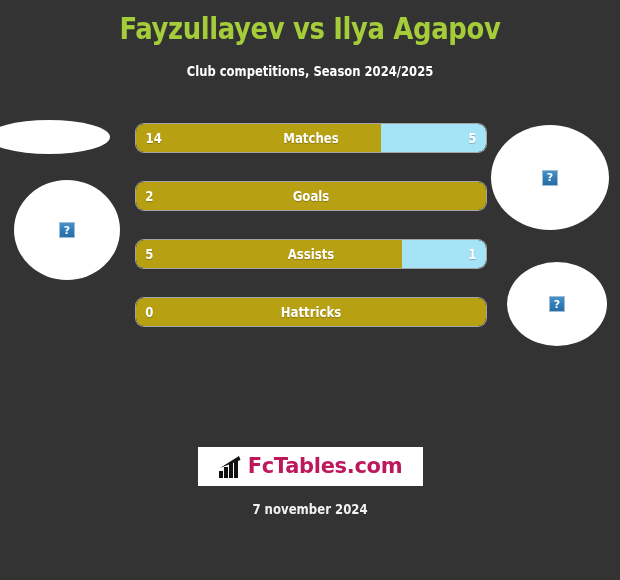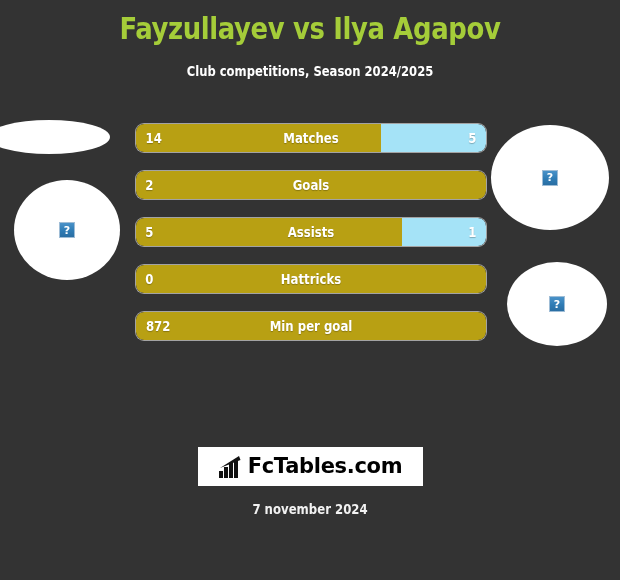--- a/index.html
+++ b/index.html
@@ -56,21 +56,21 @@
   
   #bars {
     position: absolute;
     left: 136px;
     top: 124px;
     width: 350px;
   }
   .bar-row {
     position: relative;
     height: 28px;
-    margin-bottom: 19px;
+    margin-bottom: 30px;
     border-radius: 8px;
     overflow: hidden;
     box-shadow: 0 0 0 1px rgba(255,255,255,0.55);
     background: #333333;
   }
   .bar-home {
     position: absolute;
     left: 0;
     top: 0;
     bottom: 0;
@@ -165,21 +165,21 @@
     justify-content: center;
     gap: 5px;
   }
   #logo .logo-mark {
     display: block;
   }
   #logo .logo-text {
     font-size: 21px;
     line-height: 21px;
     font-weight: bold;
-    color: #000000;
+    color: #be185d;
     letter-spacing: -0.3px;
     font-family: "DejaVu Sans", "Liberation Sans", sans-serif;
     white-space: nowrap;
   }
 
   
   .footer-date {
     position: absolute;
     left: 0;
     top: 500px;
@@ -235,25 +235,20 @@
         <div class="bar-home" style="width: 76%;"></div>
         <div class="bar-away" style="width: 24%;"></div>
         <div class="bar-val home">5</div>
         <div class="bar-label">Assists</div>
         <div class="bar-val away">1</div>
       </div>
       <div class="bar-row">
         <div class="bar-home full" style="width: 100%;"></div>
         <div class="bar-val home">0</div>
         <div class="bar-label">Hattricks</div>
-      </div>
-      <div class="bar-row">
-        <div class="bar-home full" style="width: 100%;"></div>
-        <div class="bar-val home">872</div>
-        <div class="bar-label">Min per goal</div>
       </div>
     </div>
 
   <div id="logo">
     <svg class="logo-mark" width="24" height="22" viewBox="0 0 24 22" aria-hidden="true">
       <rect x="0" y="15" width="4" height="7" fill="#111111"></rect>
       <rect x="5" y="11" width="4" height="11" fill="#111111"></rect>
       <rect x="10" y="7" width="4" height="15" fill="#111111"></rect>
       <rect x="15" y="3" width="4" height="19" fill="#111111"></rect>
       <path d="M1 12 L20 0 L21.5 4 Z" fill="#111111"></path>

